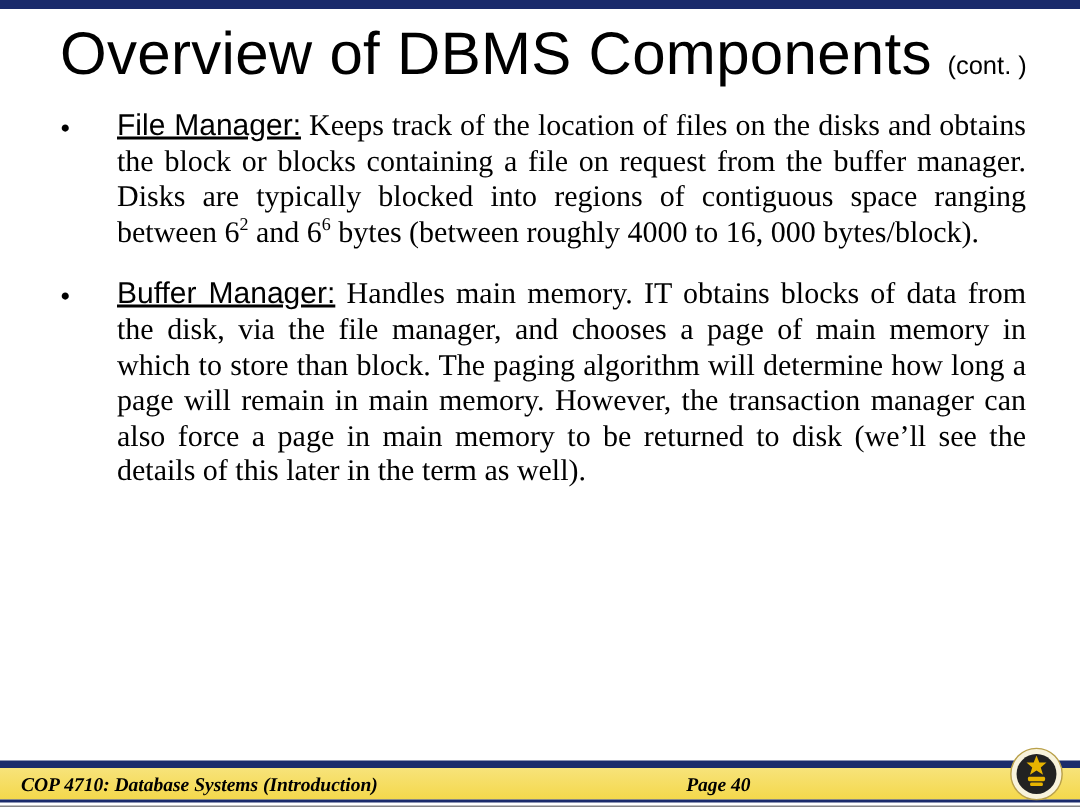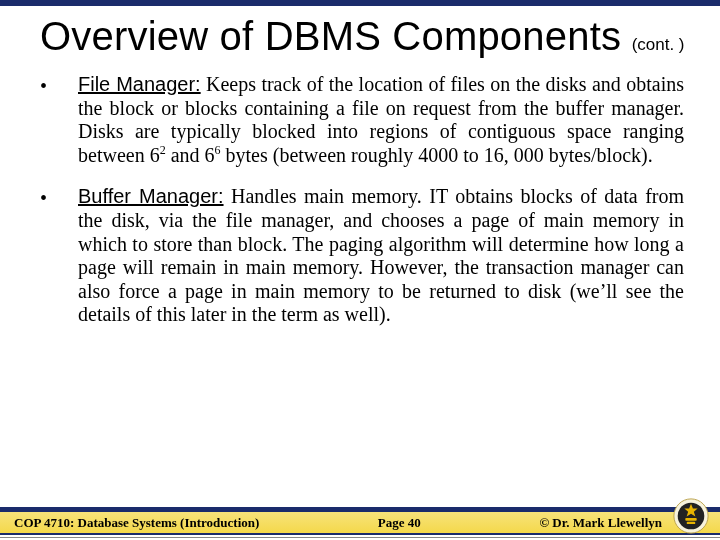--- a/index.html
+++ b/index.html
@@ -68,20 +68,21 @@
     left: 0;
     right: 0;
     bottom: 5px;
     height: 28px;
     border-top: 5px solid #1a2b6b;
     border-bottom: 2px solid #1a2b6b;
     background: linear-gradient(#f7e37a, #f4d84b);
     display: flex;
     align-items: center;
     font-family: "Times New Roman", Times, serif;
+    font-style: italic;
     font-weight: bold;
     font-size: 13px;
     color: #000;
     padding: 0 14px;
     box-sizing: border-box;
   }
   .footer .left {
     flex: 0 0 auto;
   }
   .footer .center {
@@ -131,21 +132,20 @@
       <div class="para">
         <span class="term">Buffer Manager:</span><span>  Handles main memory.  IT obtains blocks of data from the disk, via the file manager, and chooses a page of main memory in which to store than block.  The paging algorithm will determine how long a page will remain in main memory.  However, the transaction manager can also force a page in main memory to be returned to disk (we’ll see the details of this later in the term as well).</span>
       </div>
     </div>
 
   </div>
 
   <div class="footer">
     <div class="left">COP 4710: Database Systems  (Introduction)</div>
     <div class="center">Page 40</div>
-    <div class="right">©  Dr. Mark Llewellyn</div>
   </div>
 
   <div class="logo">
     <svg viewBox="0 0 40 40">
       <circle cx="20" cy="20" r="18" fill="#f8f3dc" stroke="#b9a04a" stroke-width="1"></circle>
       <circle cx="20" cy="20" r="14" fill="#222"></circle>
       <g fill="#e8b400">
         <path d="M20 7 L22 12 L27 12 L23 15.5 L24.6 20.5 L20 17.5 L15.4 20.5 L17 15.5 L13 12 L18 12 Z"></path>
         <rect x="14" y="22" width="12" height="3" rx="1"></rect>
         <rect x="15.5" y="26" width="9" height="2.5" rx="1"></rect>

